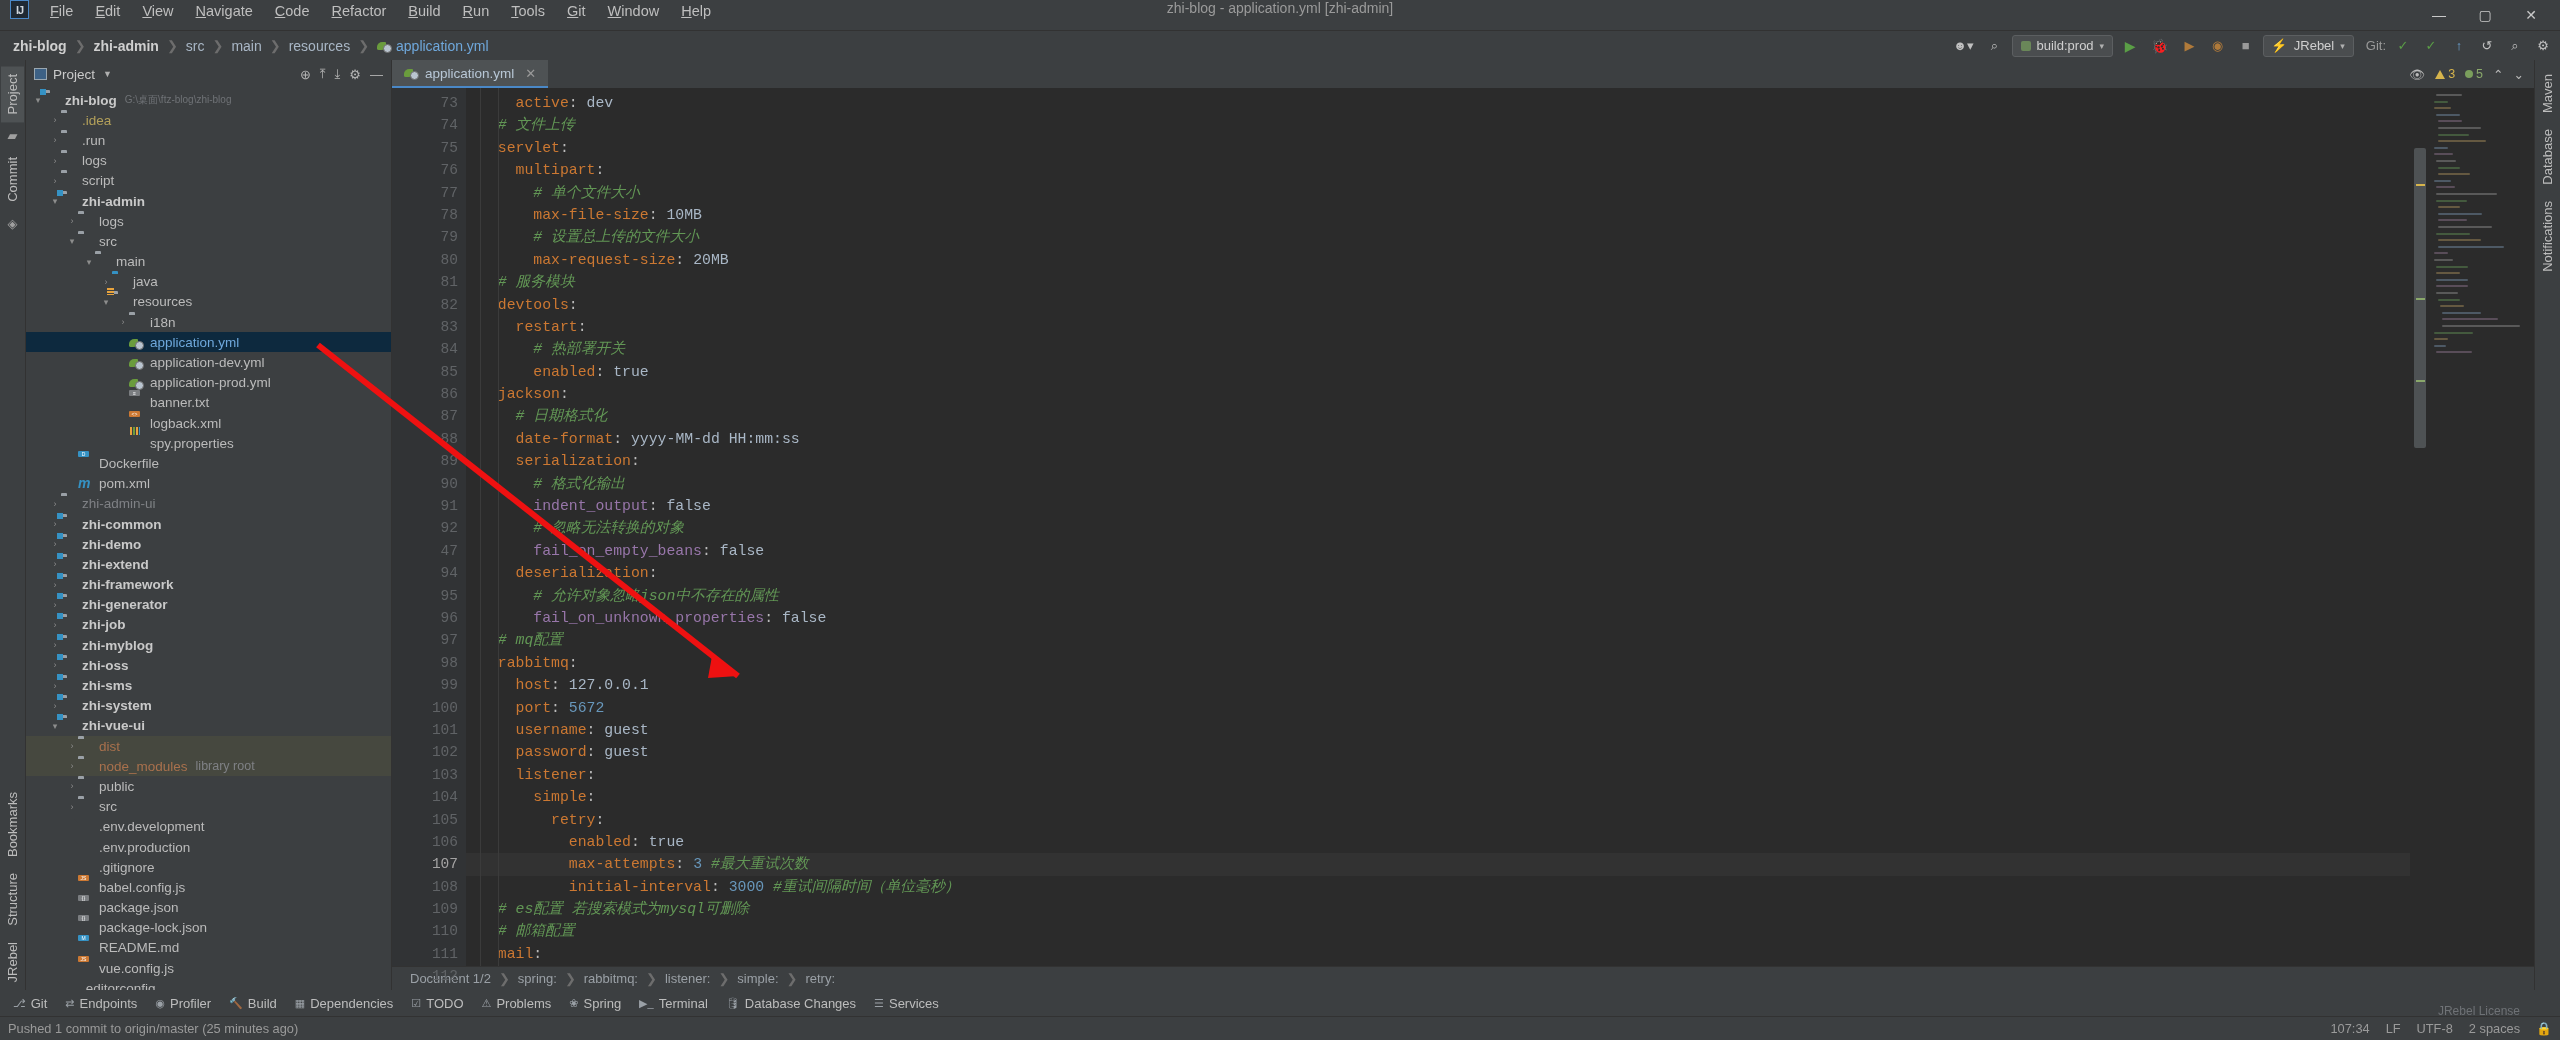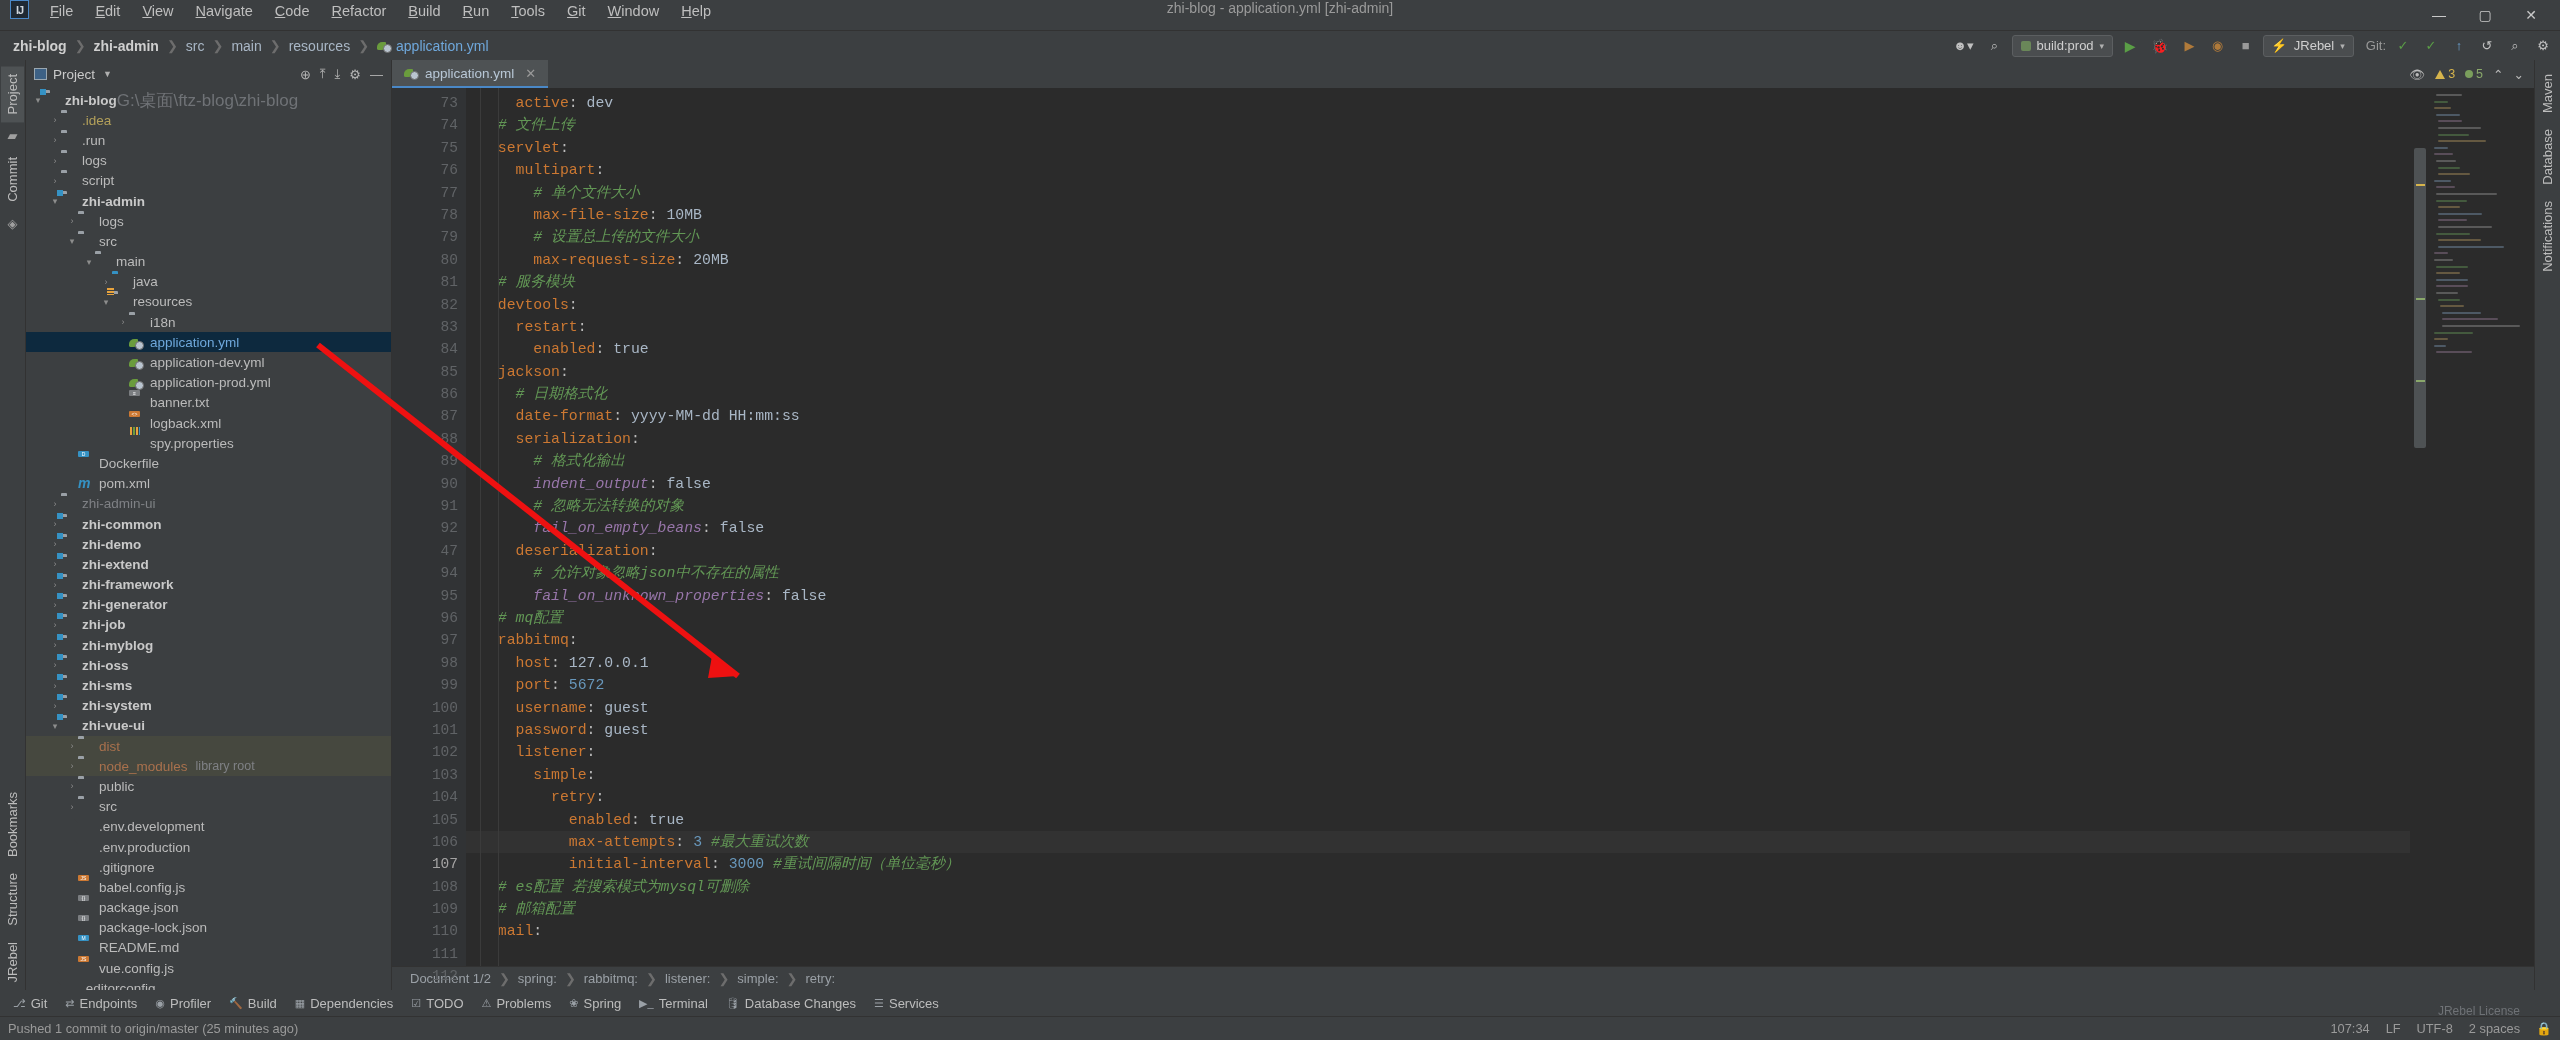--- a/index.html
+++ b/index.html
@@ -115,21 +115,21 @@
   .row.sel2 { background: #46483f; }
   .arrow { width: 12px; text-align: center; color: #8d8d8d; font-size: 9px; flex:0 0 12px; }
   .arrow.none { color: transparent; }
   .ico { width: 16px; height: 15px; margin-right: 5px; position: relative; flex: 0 0 16px; }
   .lbl { color: #bbbbbb; }
   .lbl.b { font-weight: bold; color: #c9c9c9; }
   .lbl.dim { color: #7f8185; }
   .lbl.yellowish { color: #b3a05a; }
   .lbl.blue { color: #6fa8dc; }
   .lbl.orange { color: #a9714d; }
-  .path-note { color: #6f7276; margin-left: 0; font-size: 17px; }
+  .path-note { color: #6f7276; margin-left: 8px; font-size: 10px; }
   .libnote { color: #7f8185; margin-left: 8px; font-size: 12.5px; }
 
   
   .fld { width:15px; height:12px; background:#9aa0a6; border-radius:2px 2px 2px 2px; position:relative; margin-top:2px;}
   .fld::before{content:"";position:absolute;left:0;top:-3px;width:6px;height:3px;background:#9aa0a6;border-radius:1px 1px 0 0;}
   .fld.blue { background:#3592c4; }
   .fld.blue::before{background:#3592c4;}
   .fld.mod::after{content:"";position:absolute;right:-2px;bottom:-2px;width:6px;height:6px;background:#3592c4;}
   .fld.res::after{content:"";position:absolute;right:-2px;bottom:-1px;width:7px;height:7px;
       background: repeating-linear-gradient(#e8a33d 0 1.5px,#3c3f41 1.5px 3px);}
@@ -180,21 +180,21 @@
   .codecol {
     flex: 1; position: relative; font-family: "Liberation Mono", monospace; font-size: 14.8px;
     padding-top: 4px; overflow: hidden; background: #2b2b2b; min-width: 0;
   }
   .cline { height: 22.4px; line-height: 22.4px; white-space: pre; padding-left: 14px; }
   .cline.hl { background: #323232; }
   .key { color: #cc7832; }
   .val { color: #a9b7c6; }
   .num { color: #6897bb; }
   .cmt { color: #629755; font-style: italic; }
-  .ital { color: #9876aa; font-style: italic; }
+  .ital { color: #9876aa; }
   .indent-guide { position:absolute; top:0; bottom:0; width:1px; background:#3b3b3b; }
 
   
   .minimap {
     width: 18px; background: #2b2b2b; flex: 0 0 18px; position: relative;
   }
   .mk { position:absolute; right:3px; width:9px; height:2px; }
   .scroll-thumb { position:absolute; right:2px; width:12px; background:#4e5254; border-radius:2px; }
 
   .right-preview { width: 106px; background:#2b2b2b; flex:0 0 106px; position:relative; overflow:hidden; }
@@ -637,20 +637,21 @@
             <div class="cline"><span class="">  </span><span class="cmt"># 文件上传</span></div>
             <div class="cline"><span class="">  </span><span class="key">servlet</span><span class="">:</span></div>
             <div class="cline"><span class="">    </span><span class="key">multipart</span><span class="">:</span></div>
             <div class="cline"><span class="">      </span><span class="cmt"># 单个文件大小</span></div>
             <div class="cline"><span class="">      </span><span class="key">max-file-size</span><span class="">: </span><span class="val">10MB</span></div>
             <div class="cline"><span class="">      </span><span class="cmt"># 设置总上传的文件大小</span></div>
             <div class="cline"><span class="">      </span><span class="key">max-request-size</span><span class="">: </span><span class="val">20MB</span></div>
             <div class="cline"><span class="">  </span><span class="cmt"># 服务模块</span></div>
             <div class="cline"><span class="">  </span><span class="key">devtools</span><span class="">:</span></div>
             <div class="cline"><span class="">    </span><span class="key">restart</span><span class="">:</span></div>
+            <div class="cline"><span class="">      </span><span class="cmt"># 热部署开关</span></div>
             <div class="cline"><span class="">      </span><span class="key">enabled</span><span class="">: </span><span class="val">true</span></div>
             <div class="cline"><span class="">  </span><span class="key">jackson</span><span class="">:</span></div>
             <div class="cline"><span class="">    </span><span class="cmt"># 日期格式化</span></div>
             <div class="cline"><span class="">    </span><span class="key">date-format</span><span class="">: </span><span class="val">yyyy-MM-dd HH:mm:ss</span></div>
             <div class="cline"><span class="">    </span><span class="key">serialization</span><span class="">:</span></div>
             <div class="cline"><span class="">      </span><span class="cmt"># 格式化输出</span></div>
             <div class="cline"><span class="">      </span><span class="ital">indent_output</span><span class="">: </span><span class="val">false</span></div>
             <div class="cline"><span class="">      </span><span class="cmt"># 忽略无法转换的对象</span></div>
             <div class="cline"><span class="">      </span><span class="ital">fail_on_empty_beans</span><span class="">: </span><span class="val">false</span></div>
             <div class="cline"><span class="">    </span><span class="key">deserialization</span><span class="">:</span></div>

